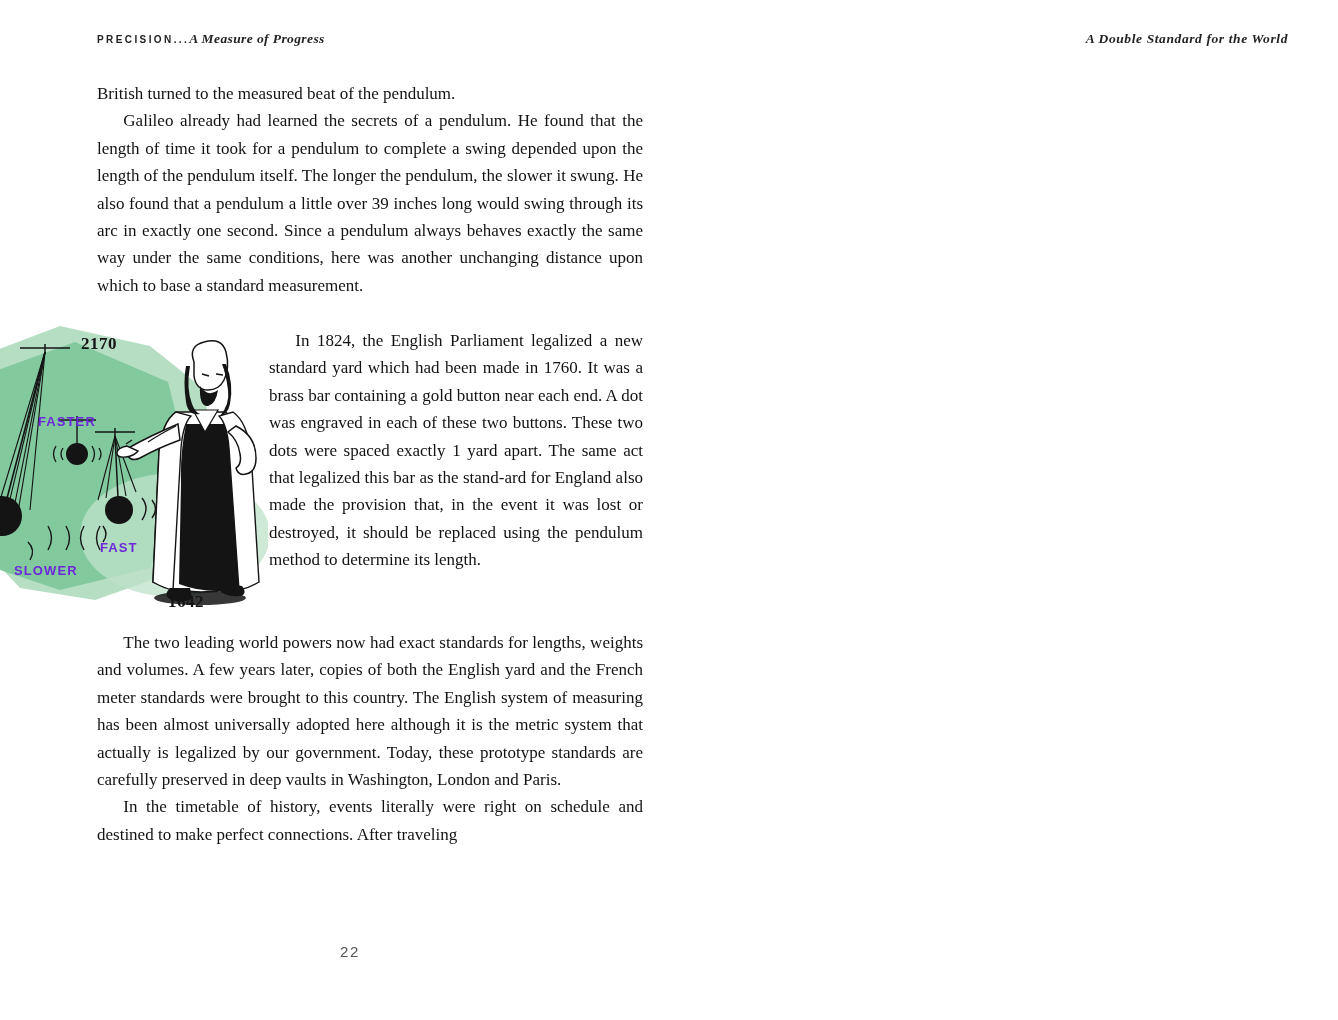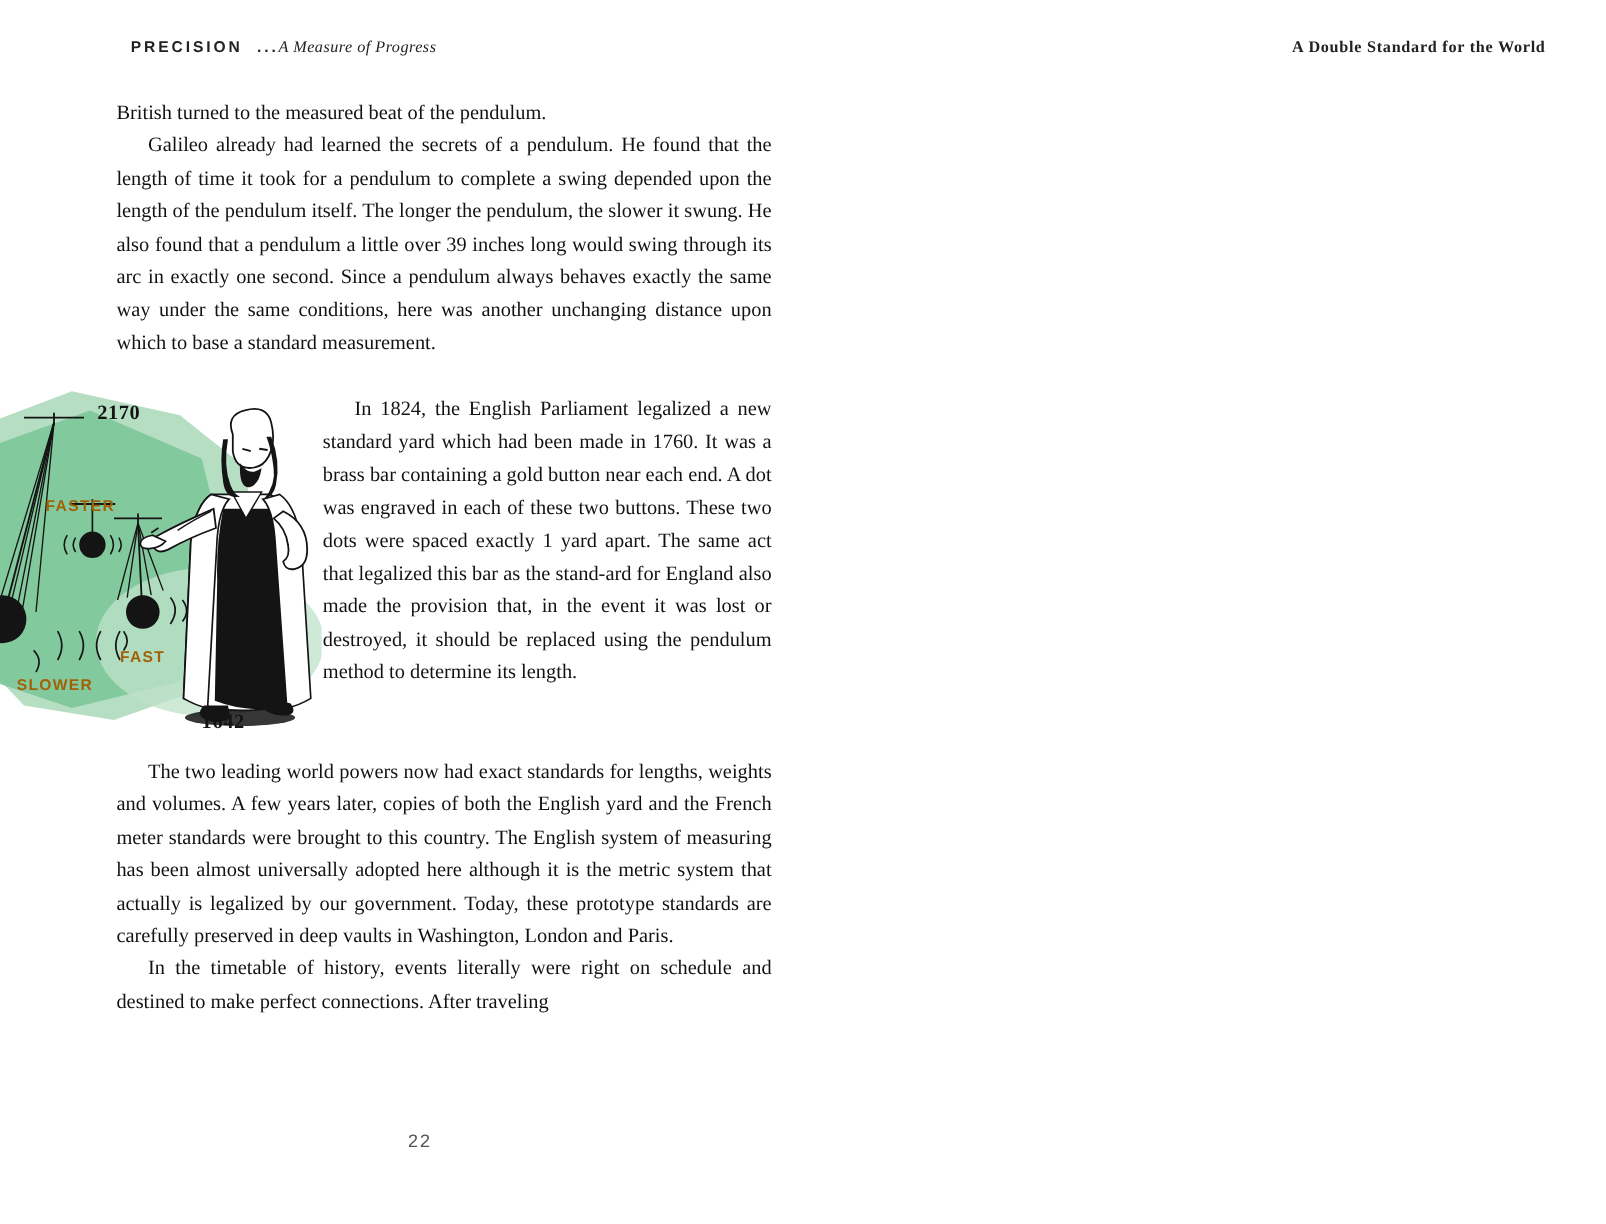--- a/index.html
+++ b/index.html
@@ -19,24 +19,24 @@
 
   
   .runhead{
     position:absolute;top:31px;
     font-size:13.5px;letter-spacing:.5px;
     white-space:nowrap;color:#222;
   }
   .runhead-left{left:97px;}
   .runhead .small-caps{
     font-family:"Liberation Sans",sans-serif;
-    font-weight:bold;font-size:13px;letter-spacing:2.4px;margin-left:12px;
-  }
-  .runhead .ital{font-style:italic;font-weight:normal;font-size:13.5px;letter-spacing:.4px;margin-top:39px;}
-  .runhead-right{right:50px;font-weight:bold;letter-spacing:.6px;}
+    font-weight:bold;font-size:10px;letter-spacing:2.4px;
+  }
+  .runhead .ital{font-style:italic;font-weight:bold;font-size:13.5px;letter-spacing:.4px;margin-top:39px;}
+  .runhead-right{right:50px;font-style:italic;font-weight:bold;letter-spacing:.6px;}
 
   
   .col{
     position:absolute;
     font-size:17px;
     line-height:27.4px;
     text-align:justify;
     color:#121212;
   }
   .col p{margin:0;}
@@ -68,21 +68,21 @@
   .date-label{
     font-family:"Liberation Serif",serif;
     font-weight:bold;
     color:#141414;
   }
   .pend-label{
     font-family:"Liberation Sans",sans-serif;
     font-weight:bold;
     font-size:13px;
     letter-spacing:1.1px;
-    color:#a16207;
+    color:#6d28d9;
   }
 </style>
 </head>
 <body>
 
 <div class="spread">
 
   <div class="page page-left">
 
     <div class="runhead runhead-left">

